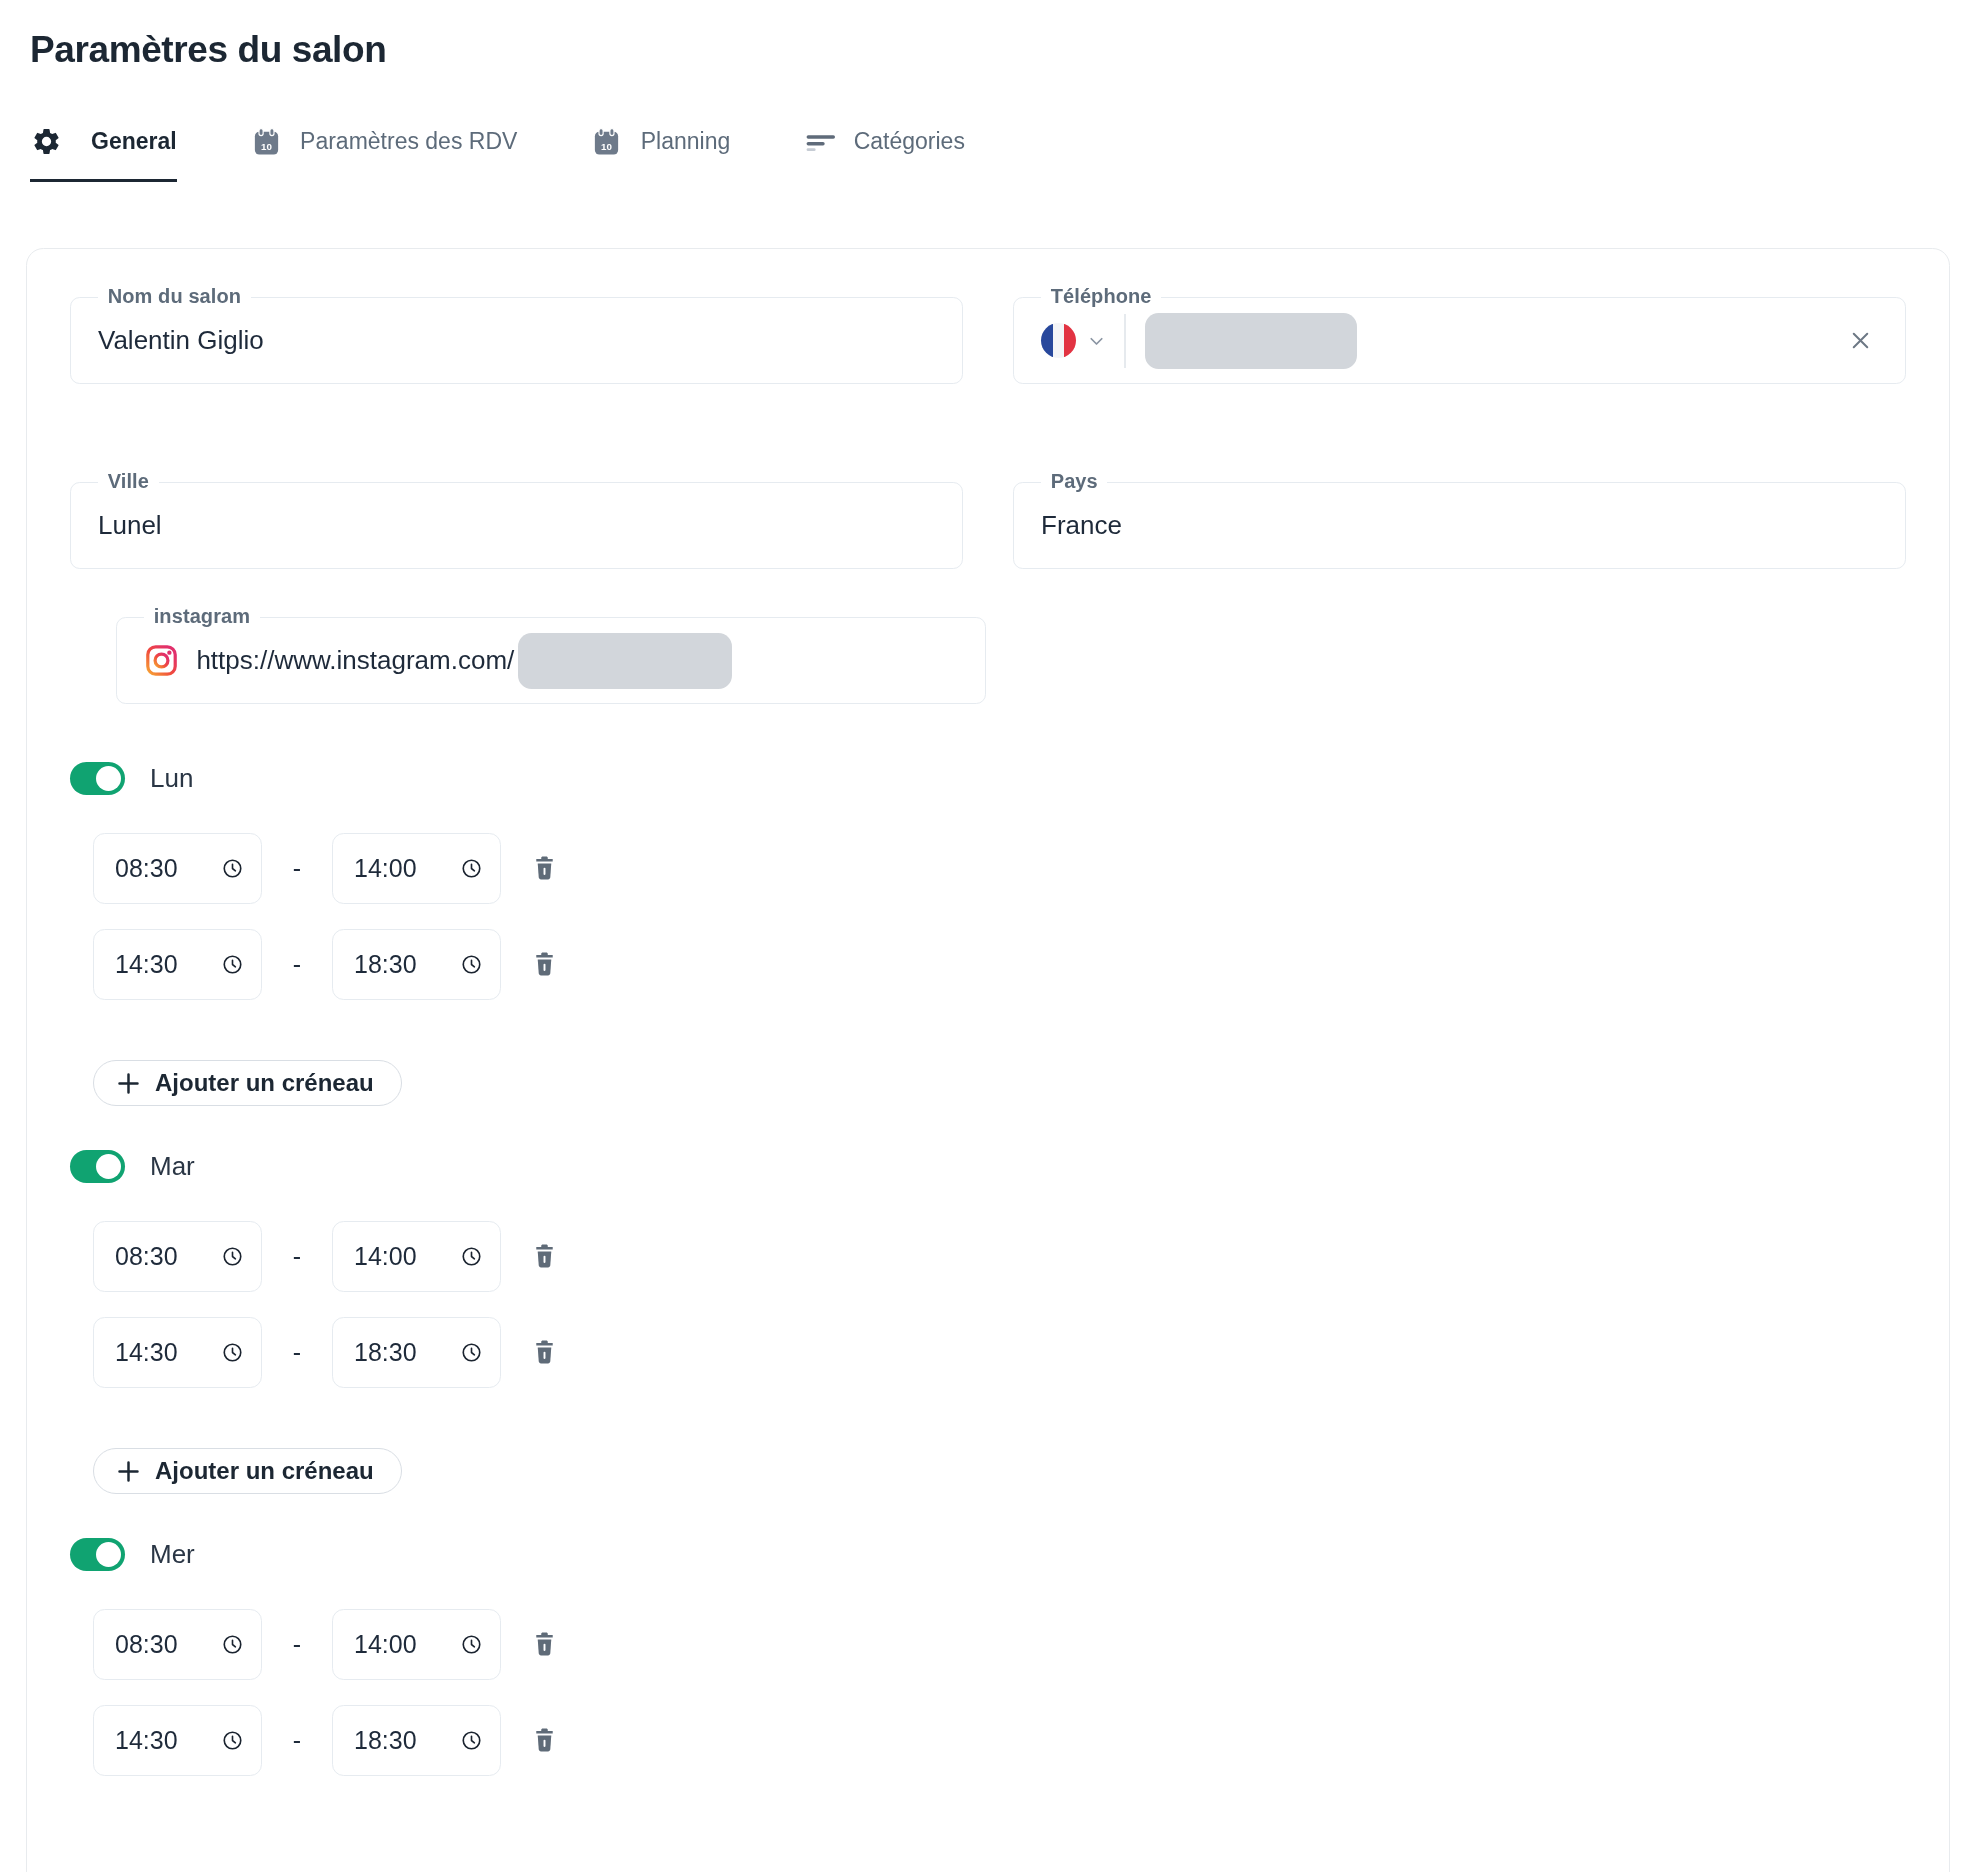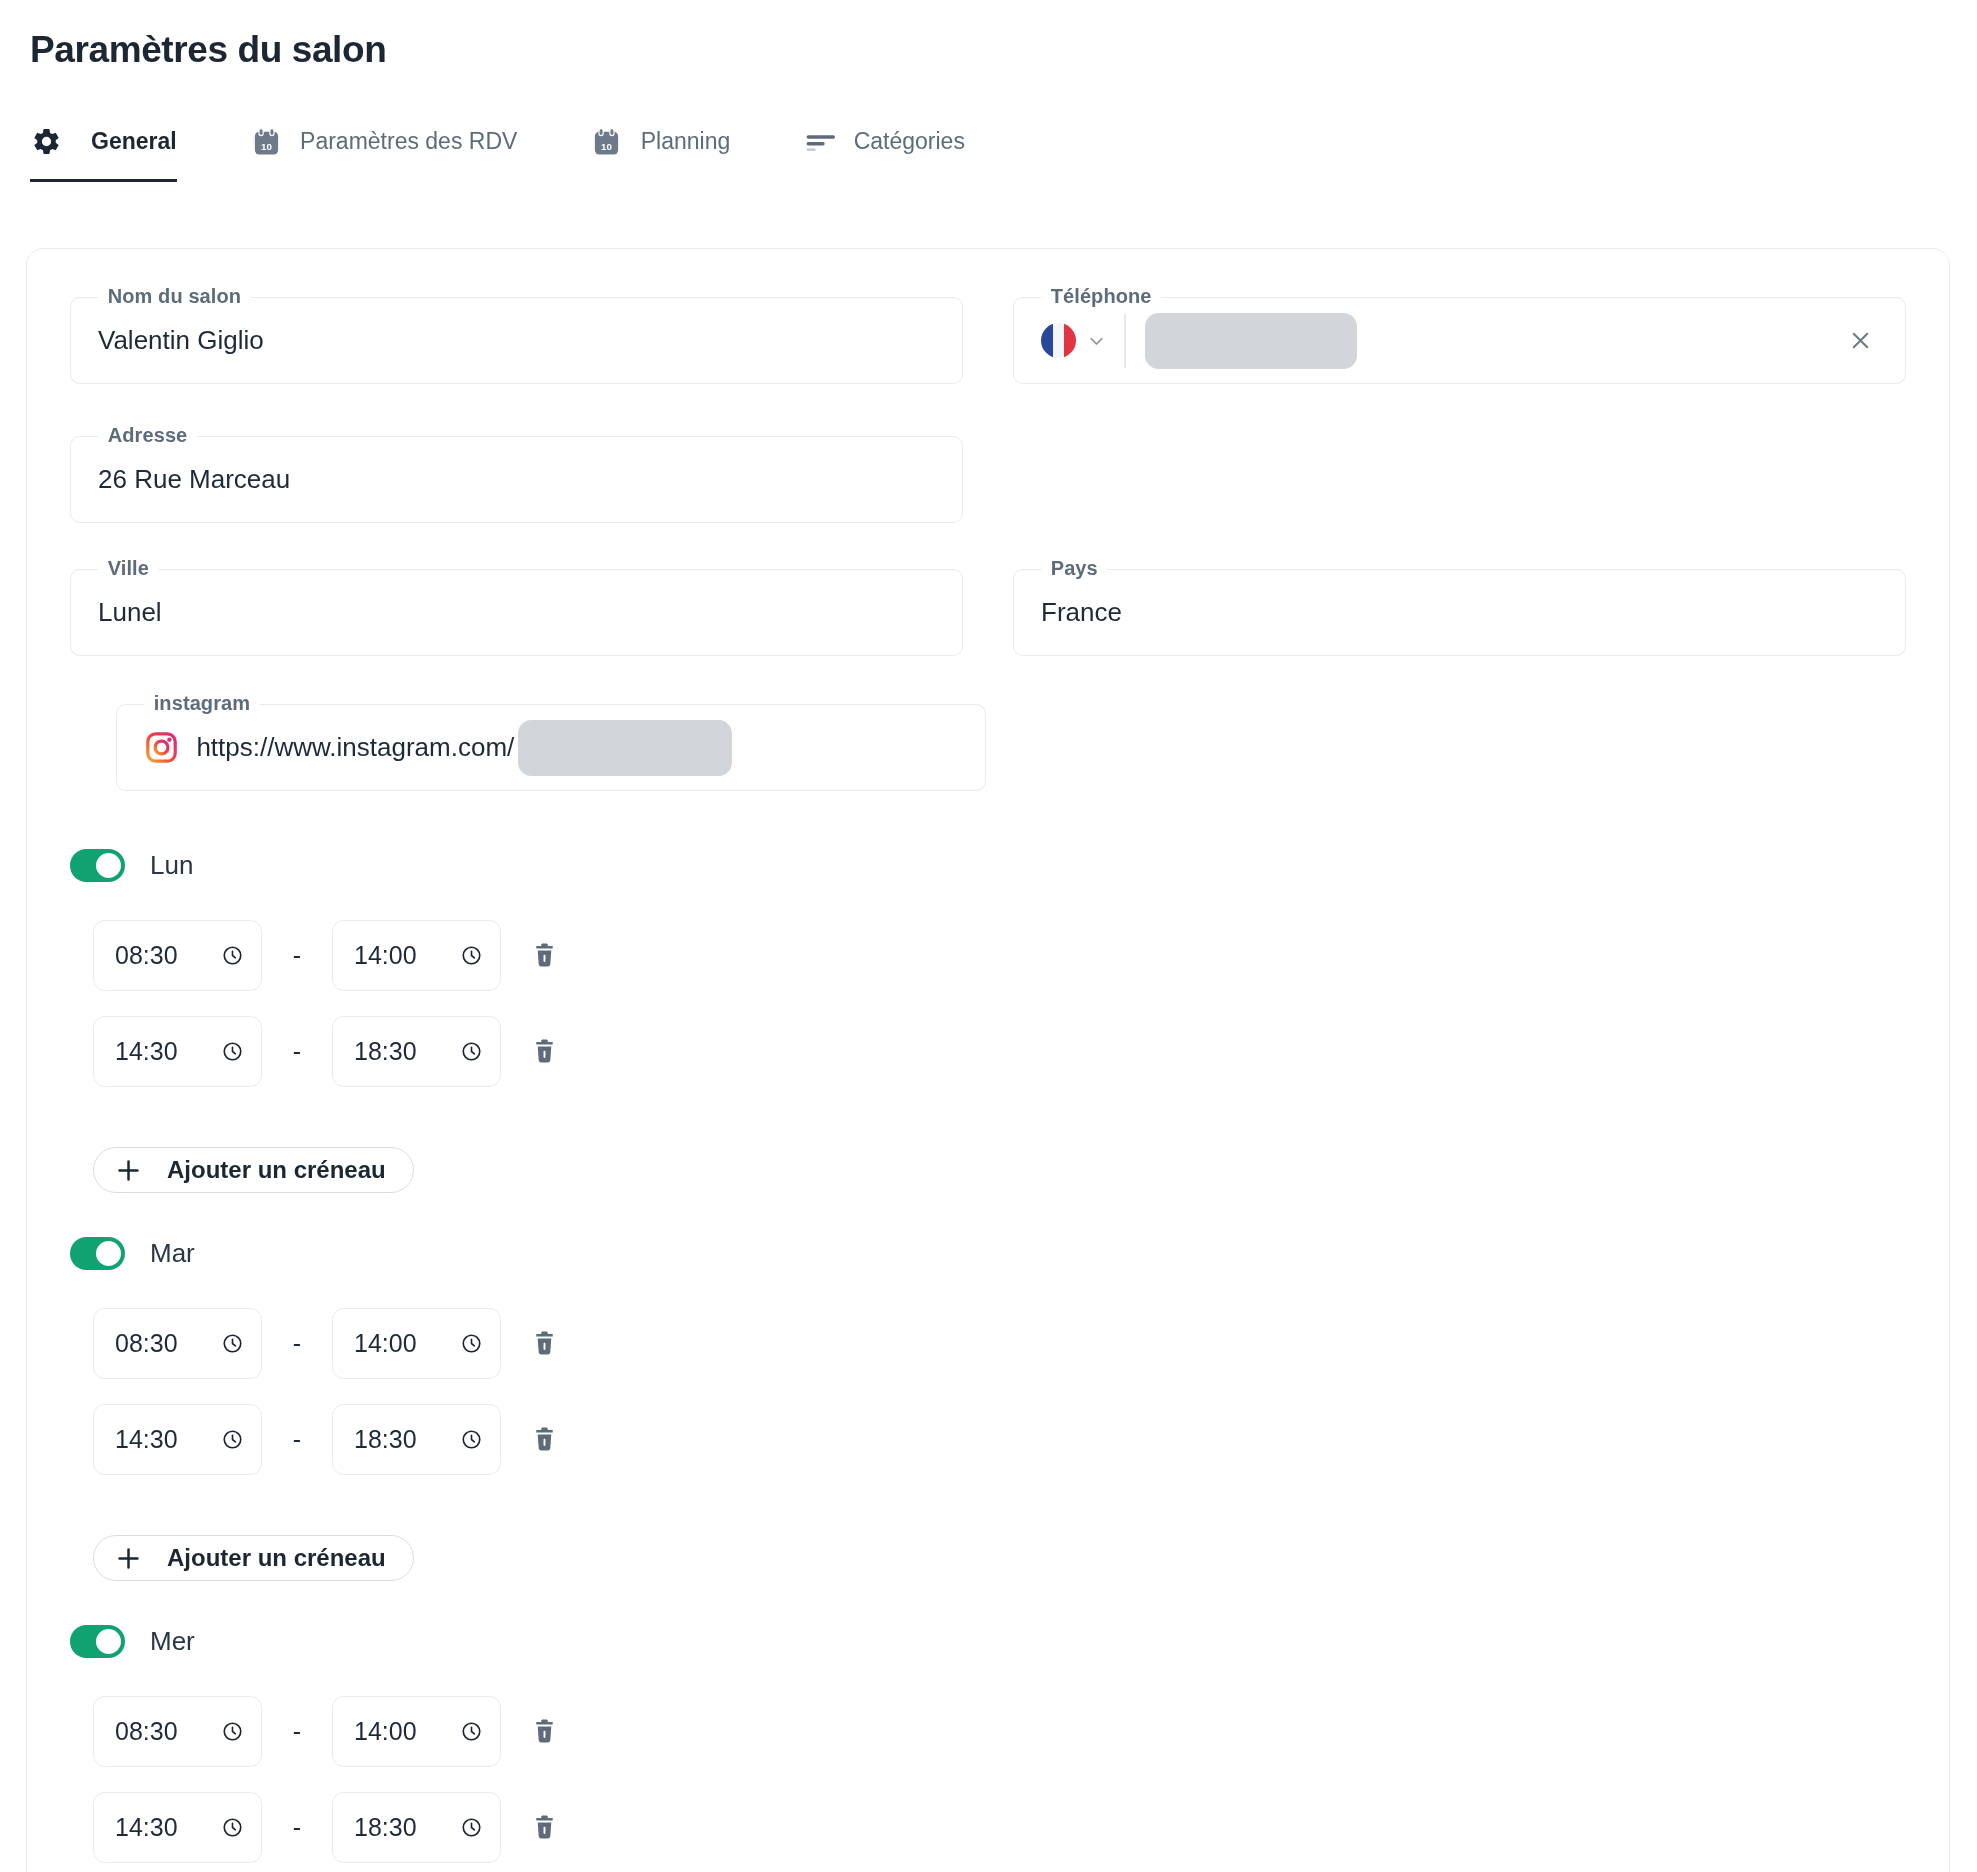--- a/index.html
+++ b/index.html
@@ -52,21 +52,21 @@
   .day-label { margin-left: 25px; font-size: 26px; color: #2a3645; }
 
   .slots { margin-top: 38px; margin-left: 23px; }
   .slot-row { display: flex; align-items: center; margin-bottom: 25px; }
   .time-input { width: 169px; height: 71px; border: 1.4px solid #e6ebf0; border-radius: 11.6px; background: #fff;
                 display: flex; align-items: center; justify-content: space-between; padding: 0 17.4px 0 21px; cursor: pointer; }
   .time-val { font-size: 25px; color: #1e2a3a; }
   .dash { width: 70px; text-align: center; font-size: 25px; color: #1e2a3a; }
   .trash-btn { background: none; border: none; margin-left: 25px; cursor: pointer; display: inline-flex; padding: 3.9px; }
 
-  .add-slot { margin: 35px 0 0 23px; display: inline-flex; align-items: center; gap: 25px;
+  .add-slot { margin: 35px 0 0 23px; display: inline-flex; align-items: center; gap: 13px;
               height: 46px; padding: 0 27px 0 21px; border: 1.4px solid #d9dee4; border-radius: 23px;
               background: #fff; cursor: pointer; font-family: inherit;
               font-size: 24px; font-weight: 700; color: #1c2733; }
 </style>
 </head>
 <body>
 
 <h1 class="page-title">Paramètres du salon</h1>
 
 <div class="tabs">
@@ -135,24 +135,20 @@
       <span class="redacted redact-phone"></span>
       <span class="clear-x">
         <svg width="27" height="27" viewBox="0 0 24 24">
             <path d="M6 6l12 12M18 6L6 18" stroke="#6d7885" stroke-width="1.8" stroke-linecap="round"></path>
           </svg>
       </span>
     </div>
   </div>
 
   <div class="form-row" style="margin-bottom:46px;">
-    <div class="field">
-      <span class="flabel">Adresse</span>
-      <span class="fvalue">26 Rue Marceau</span>
-    </div>
   </div>
 
   <div class="form-row" style="margin-bottom:48px;">
     <div class="field">
       <span class="flabel">Ville</span>
       <span class="fvalue">Lunel</span>
     </div>
     <div class="field">
       <span class="flabel">Pays</span>
       <span class="fvalue">France</span>

